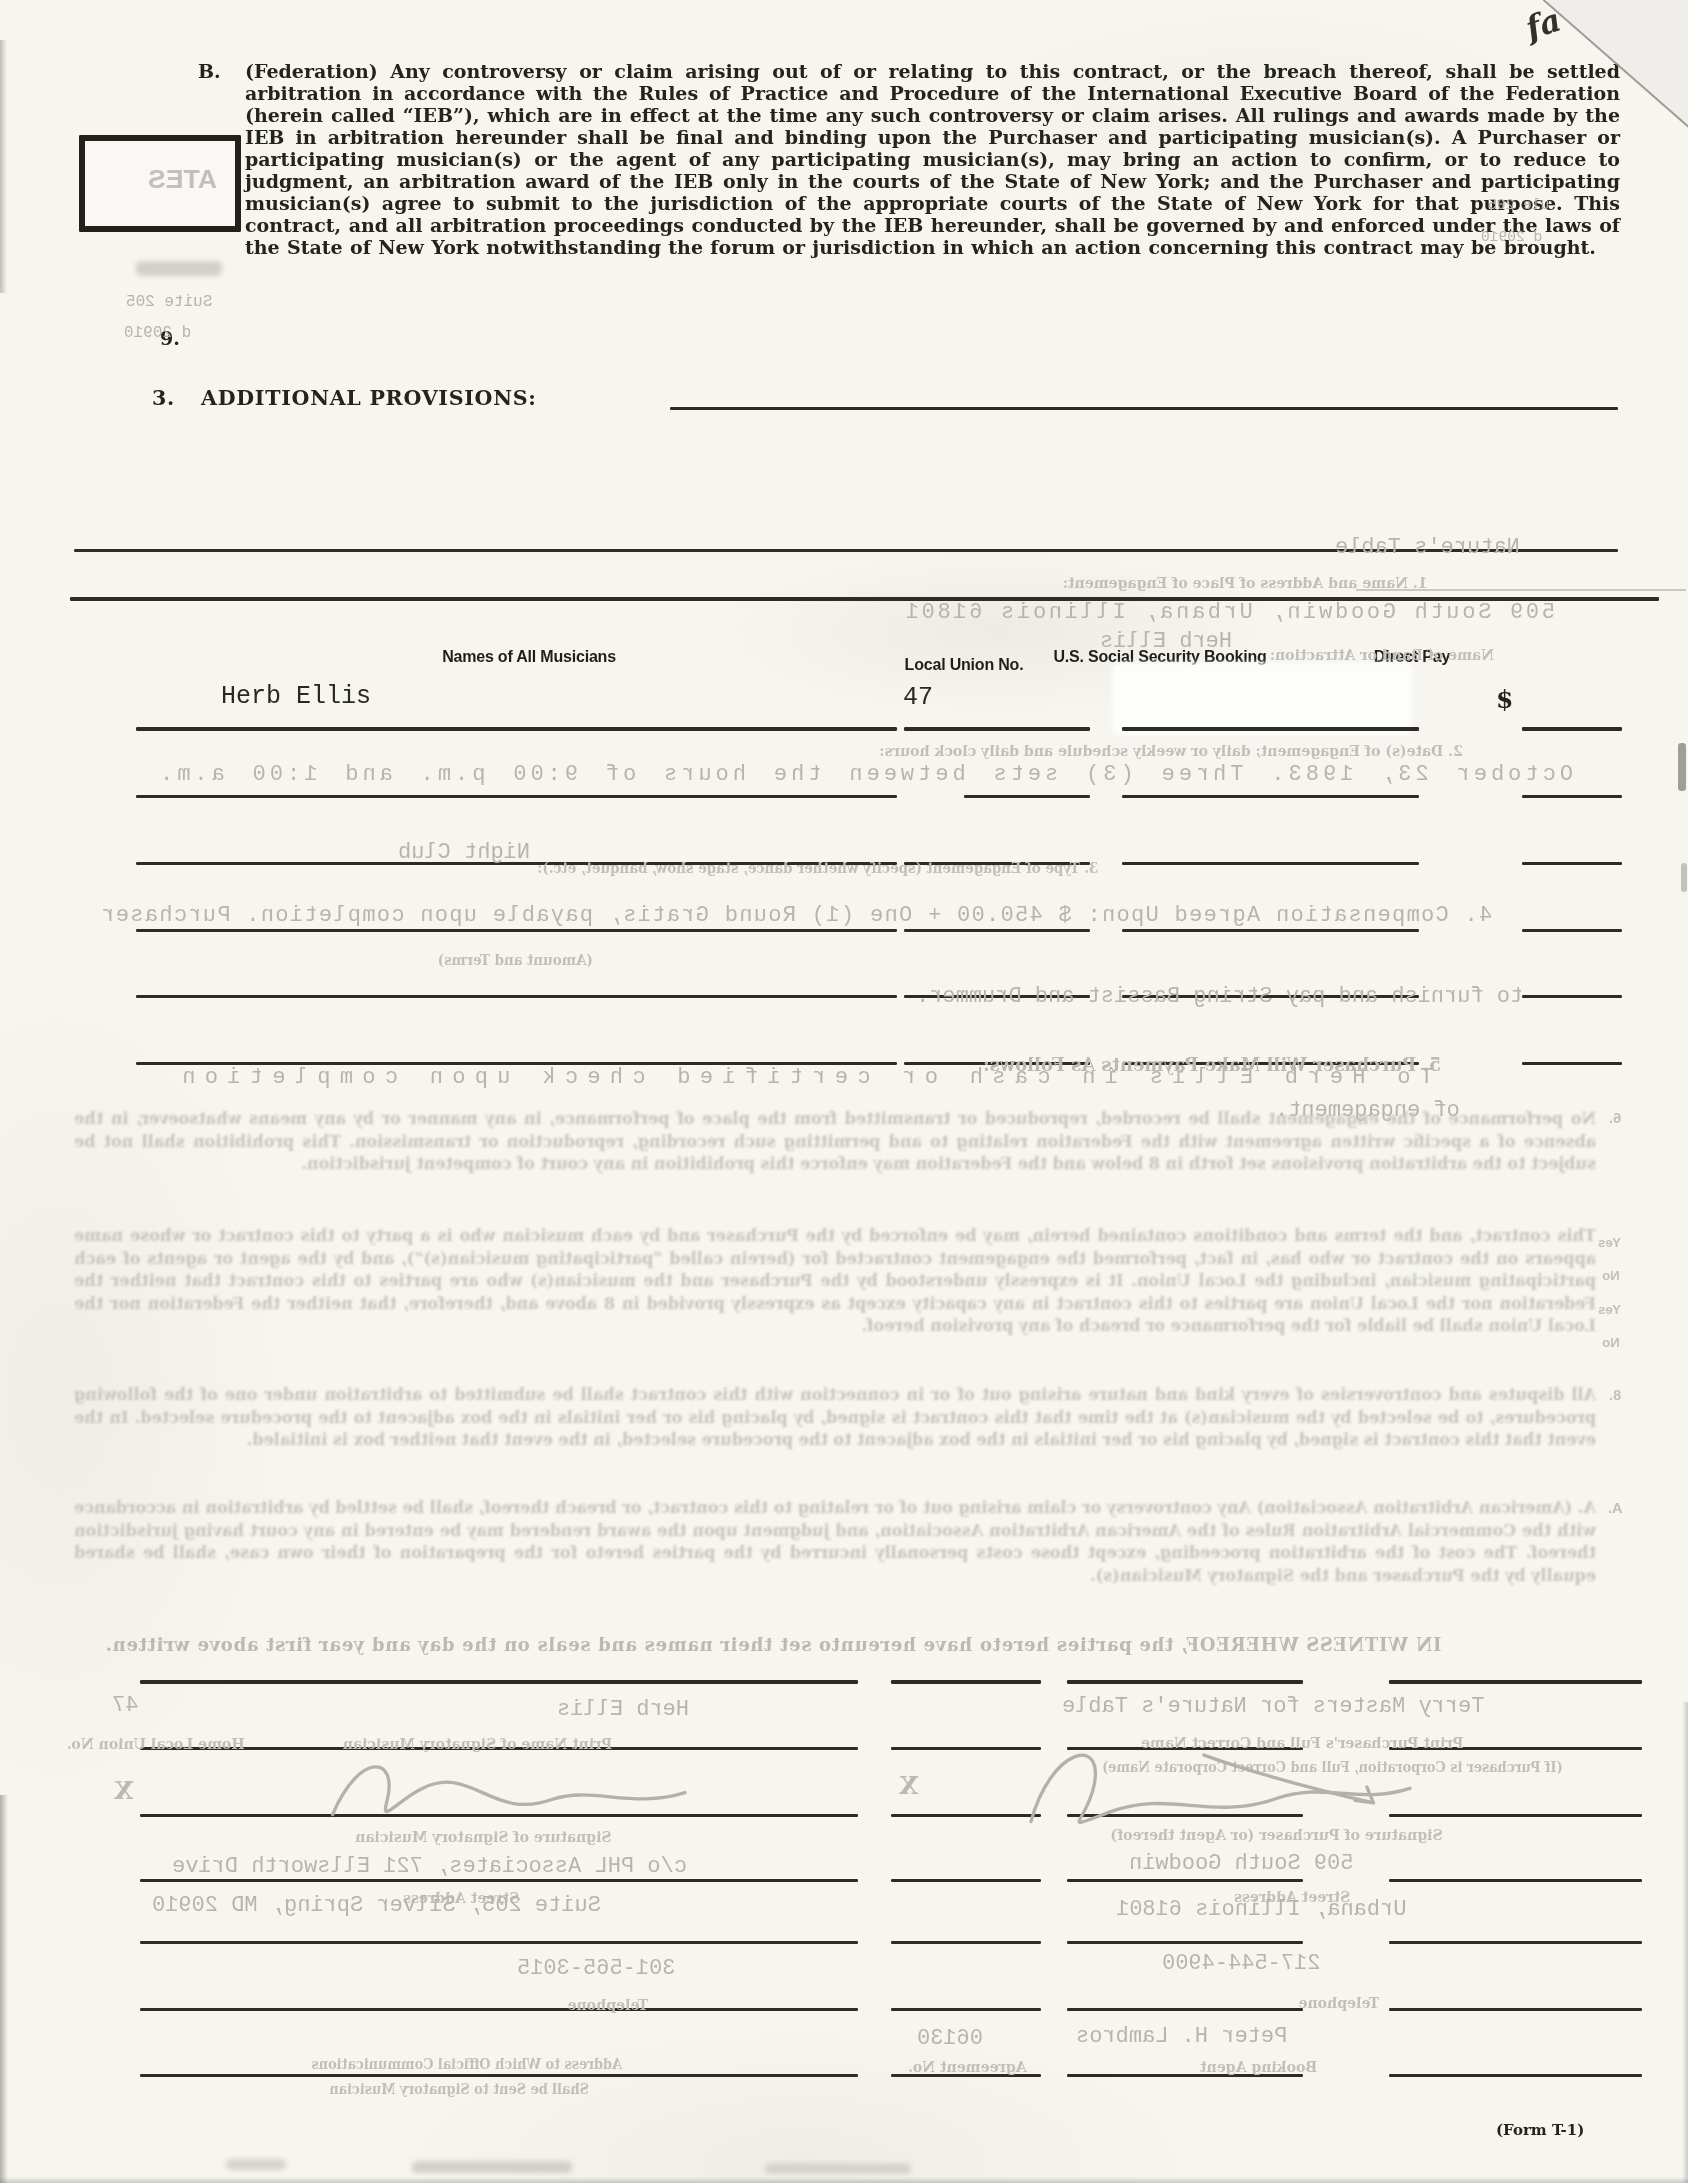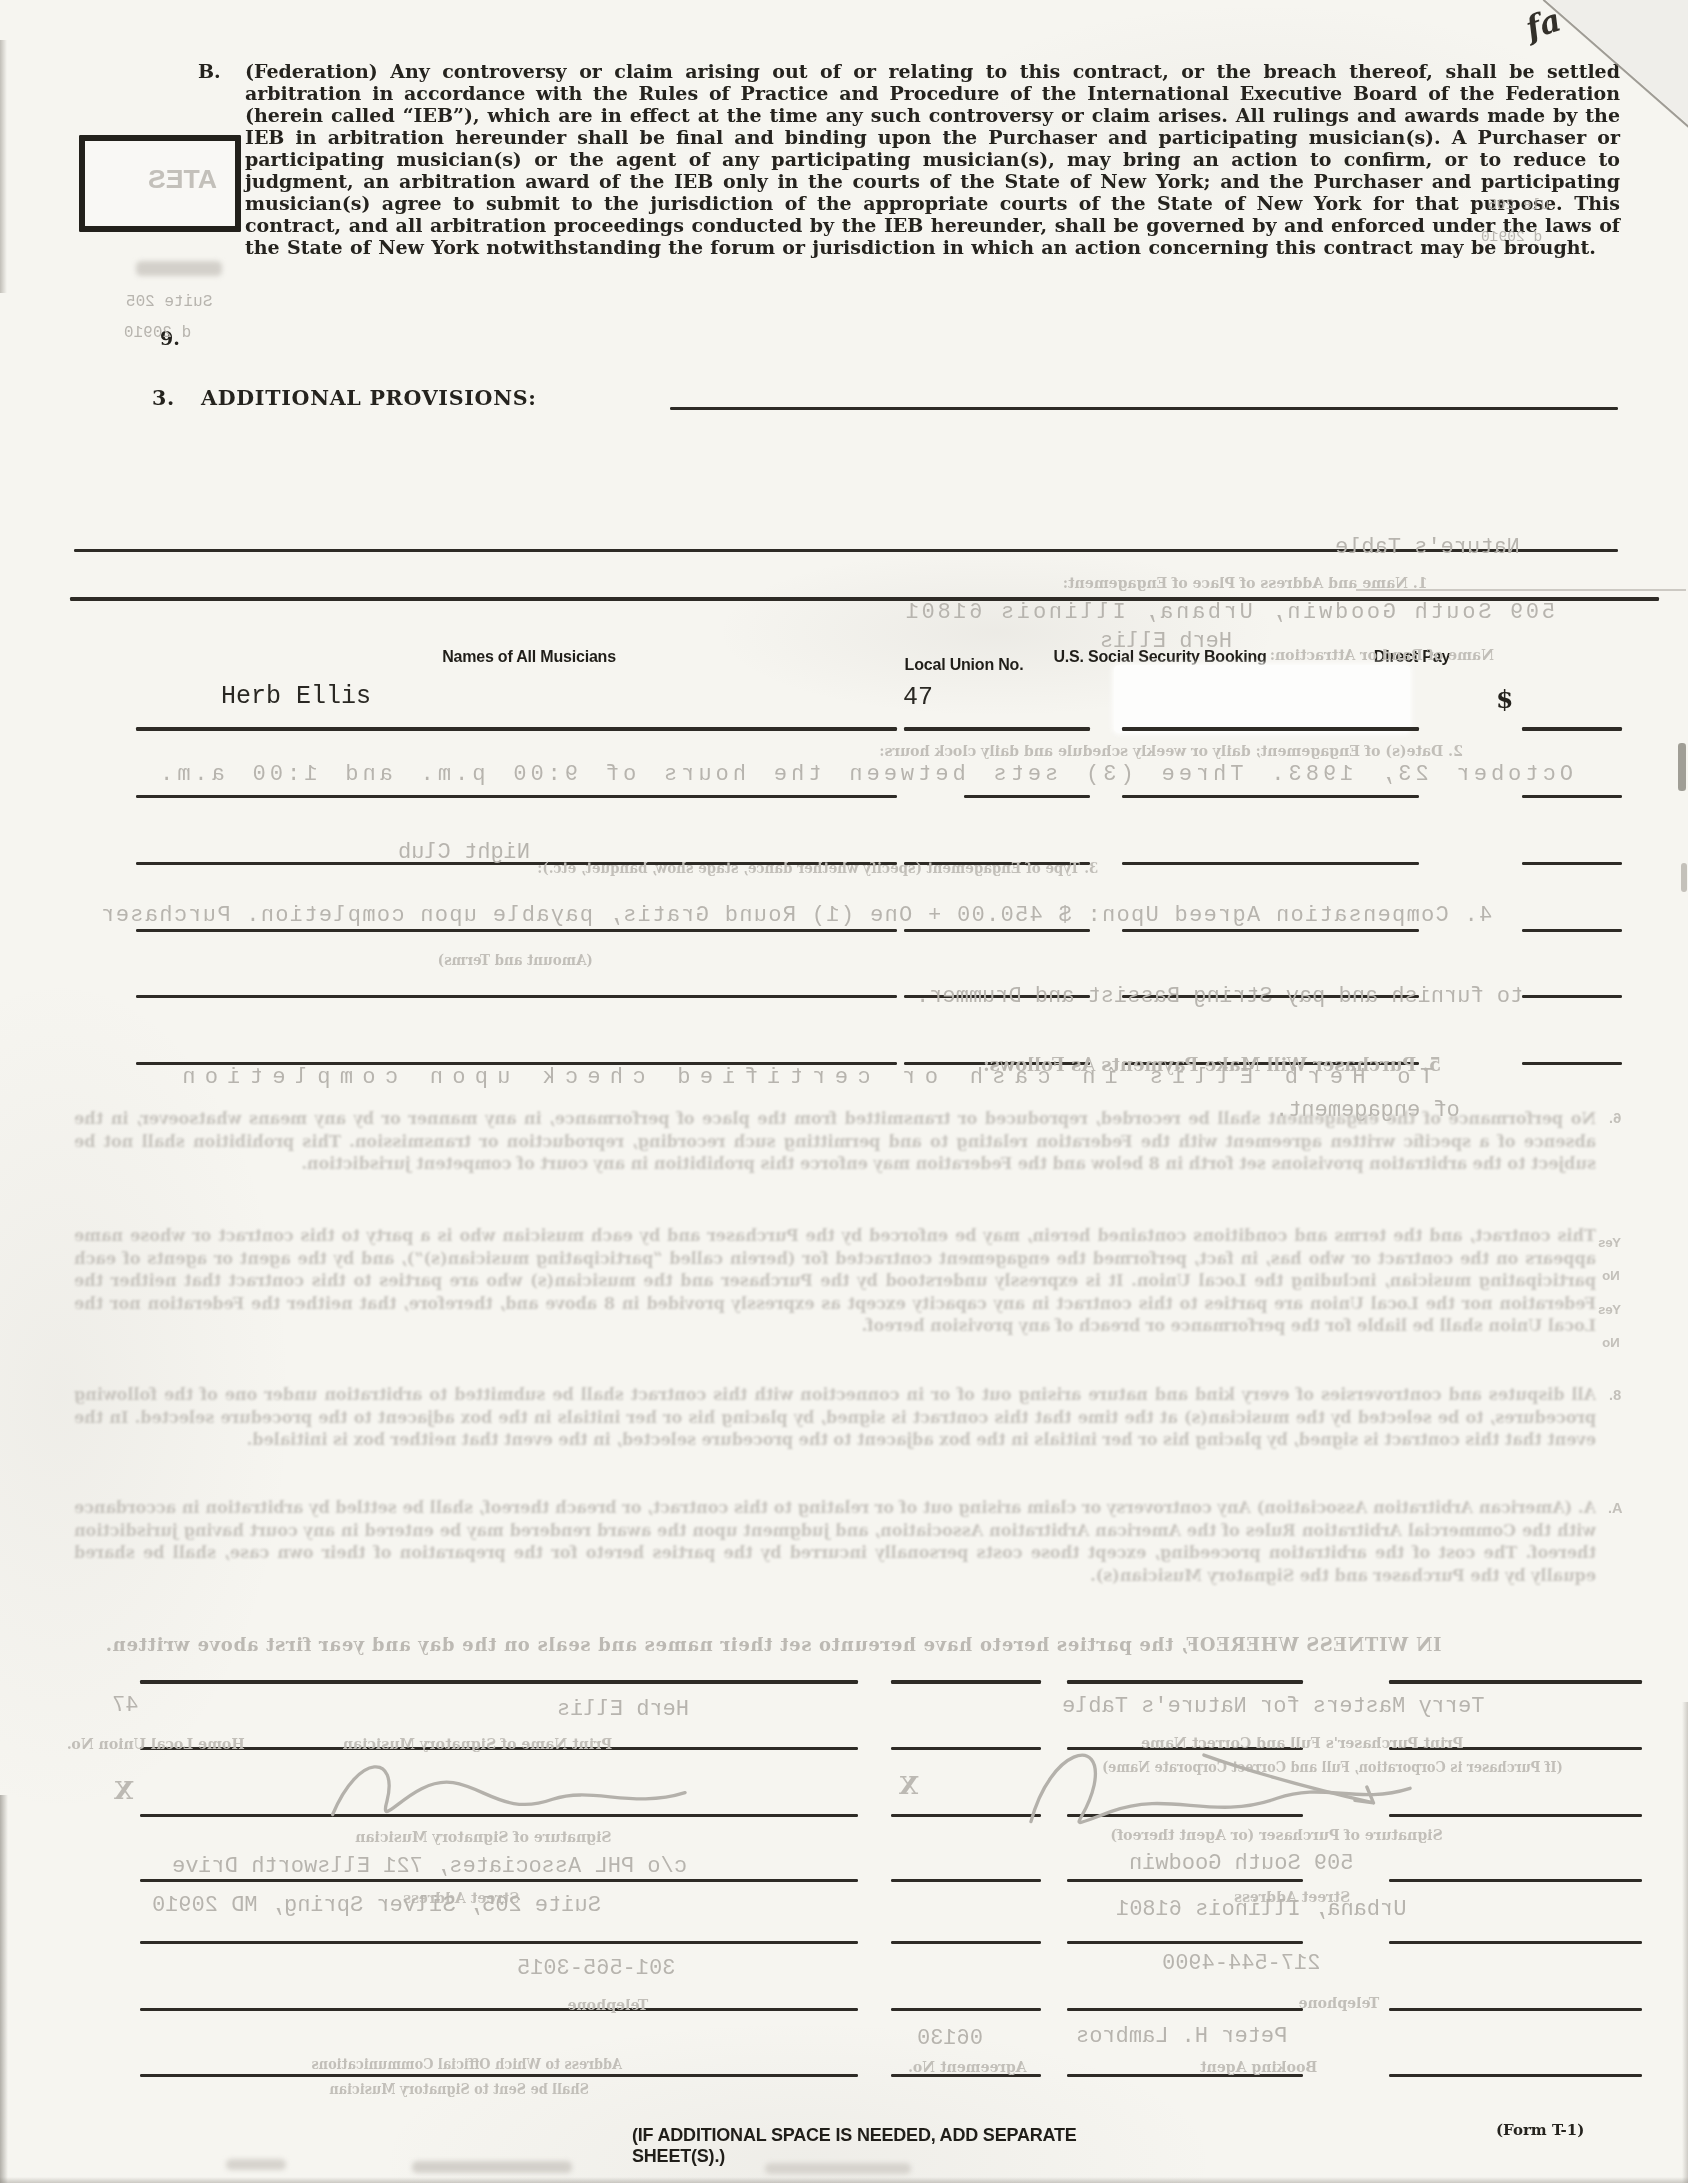--- a/index.html
+++ b/index.html
@@ -215,21 +215,20 @@
     <div class="ab bll" style="left:903px;top:2058px;">Agreement No.</div>
     <div class="ab bll" style="left:298px;top:2056px;font-size:14px;">Address to Which Official Communications</div>
     <div class="ab bll" style="left:318px;top:2081px;font-size:14px;">Shall be Sent to Signatory Musician</div>
 
     <div class="ab artifact" style="left:412px;top:2161px;width:160px;height:12px;background:#d3d0ca;filter:blur(2.7px);border-radius:5.3px;"></div>
     <div class="ab artifact" style="left:765px;top:2163px;width:146px;height:10.6px;background:#d6d3cd;filter:blur(2.7px);border-radius:5.3px;"></div>
     <div class="ab artifact" style="left:226px;top:2159px;width:60px;height:10.6px;background:#d6d3cd;filter:blur(2.7px);border-radius:5.3px;"></div>
     <div class="ab artifact" style="left:136px;top:261px;width:86px;height:14.6px;background:#d3d0ca;filter:blur(2.7px);border-radius:5.3px;"></div>
   </div>
 
-  <div class="ab thead" style="left:632px;top:2125px;width:505px;text-align:left;font-size:18px;">(IF ADDITIONAL SPACE IS NEEDED, ADD SEPARATE SHEET(S).)</div>
   <div class="ab plabel" style="left:1496px;top:2121px;font-size:15px;">(Form T-1)</div>
 
   <div class="ab artifact" style="left:1544px;top:-1.3px;width:194px;height:2px;background:#8f8c85;transform:rotate(41.2deg);transform-origin:0 0;opacity:.85;"></div>
   <div class="ab artifact" style="left:1557px;top:-1.3px;width:180px;height:1.3px;background:#aaa79f;transform:rotate(41.2deg);transform-origin:0 0;opacity:.45;"></div>
   <div class="ab" style="left:1526px;top:5.3px;font-family:'DejaVu Serif',serif;font-style:italic;font-weight:700;font-size:32px;color:#33302a;transform:rotate(-18deg);">fa</div>
 
   <div class="ab artifact" style="left:1678px;top:743px;width:8px;height:48px;background:#8b8880;border-radius:3.3px;opacity:.8;"></div>
   <div class="ab artifact" style="left:1681px;top:863px;width:6px;height:29px;background:#9a968e;border-radius:3.3px;opacity:.55;"></div>
   <div class="ab artifact" style="left:1682px;top:1702px;width:6.6px;height:481px;background:linear-gradient(to right,transparent,#a9a59e);opacity:.6;"></div>
   <div class="ab artifact" style="left:0;top:40px;width:6.6px;height:253px;background:linear-gradient(to left,transparent,rgba(115,110,100,.4));"></div>

